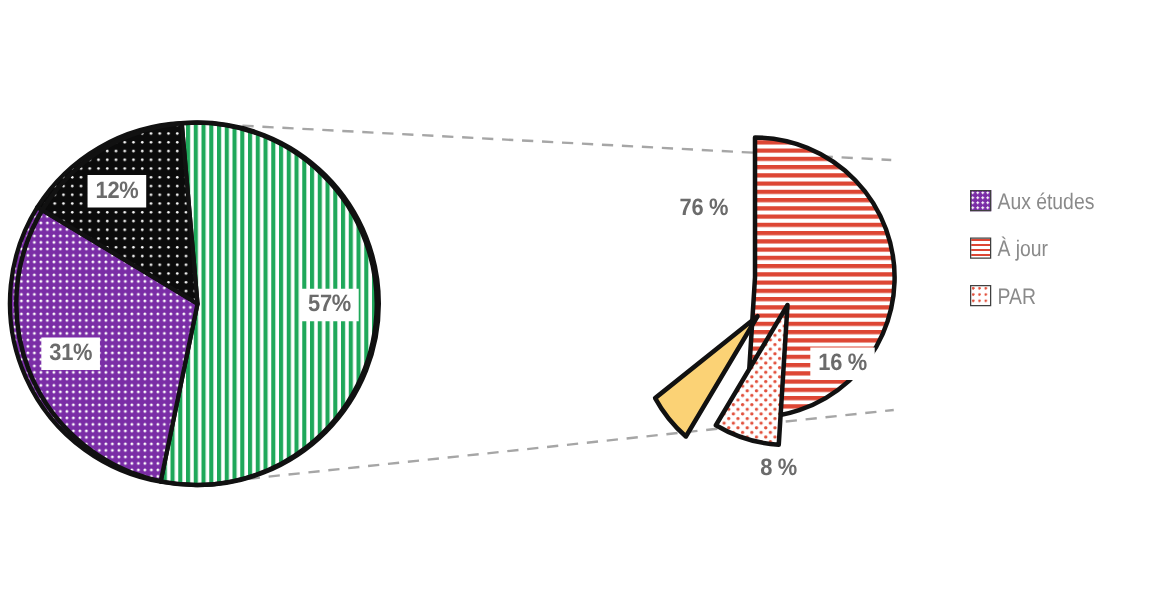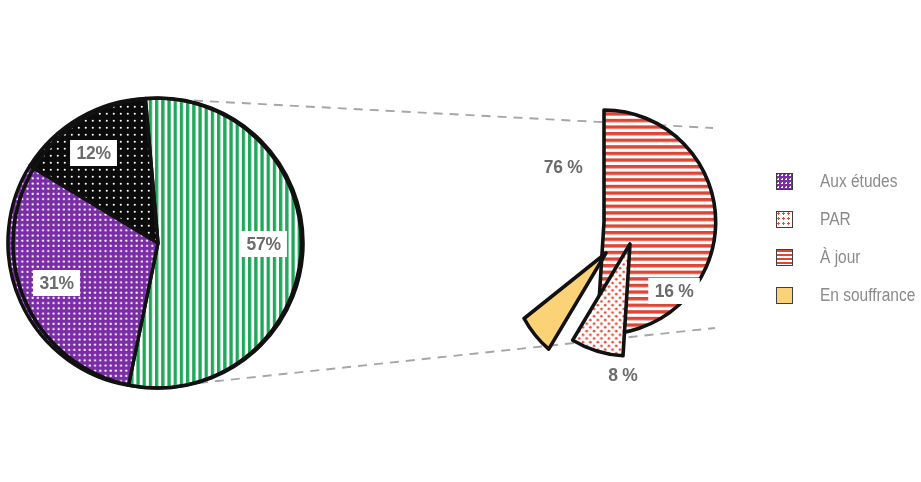--- a/index.html
+++ b/index.html
@@ -45,23 +45,22 @@
   }
   
   #legend {
     position: absolute;
     left: 776px;
     top: 152px;
     width: 145px;
   }
   .legend-item {
     display: flex;
-    align-items: flex-end;
+    align-items: flex-start;
     height: 38px;
-    gap: 22px;
   }
   .legend-swatch {
     width: 17px;
     height: 17px;
     flex: 0 0 17px;
     margin-right: 5px;
     border: 1px solid #3f3f3f;
     box-sizing: border-box;
     background-color: #ffffff;
   }
@@ -177,26 +176,22 @@
   <div class="dlabel" style="left:646px; top:278px;">16 %</div>
 
   <div class="dlabel nobox" style="left:600px; top:362px;">8 %</div>
 
   <div id="legend">
     <div class="legend-item">
       <span class="legend-swatch sw-aux"></span>
       <span class="legend-label">Aux études</span>
     </div>
     <div class="legend-item">
-      <span class="legend-swatch sw-par"></span>
-      <span class="legend-label">PAR</span>
-    </div>
-    <div class="legend-item">
       <span class="legend-swatch sw-ajour"></span>
       <span class="legend-label">À jour</span>
     </div>
     <div class="legend-item">
-      <span class="legend-swatch sw-souffrance"></span>
-      <span class="legend-label">En souffrance</span>
+      <span class="legend-swatch sw-par"></span>
+      <span class="legend-label">PAR</span>
     </div>
   </div>
 
 </div>
 
 </body></html>

